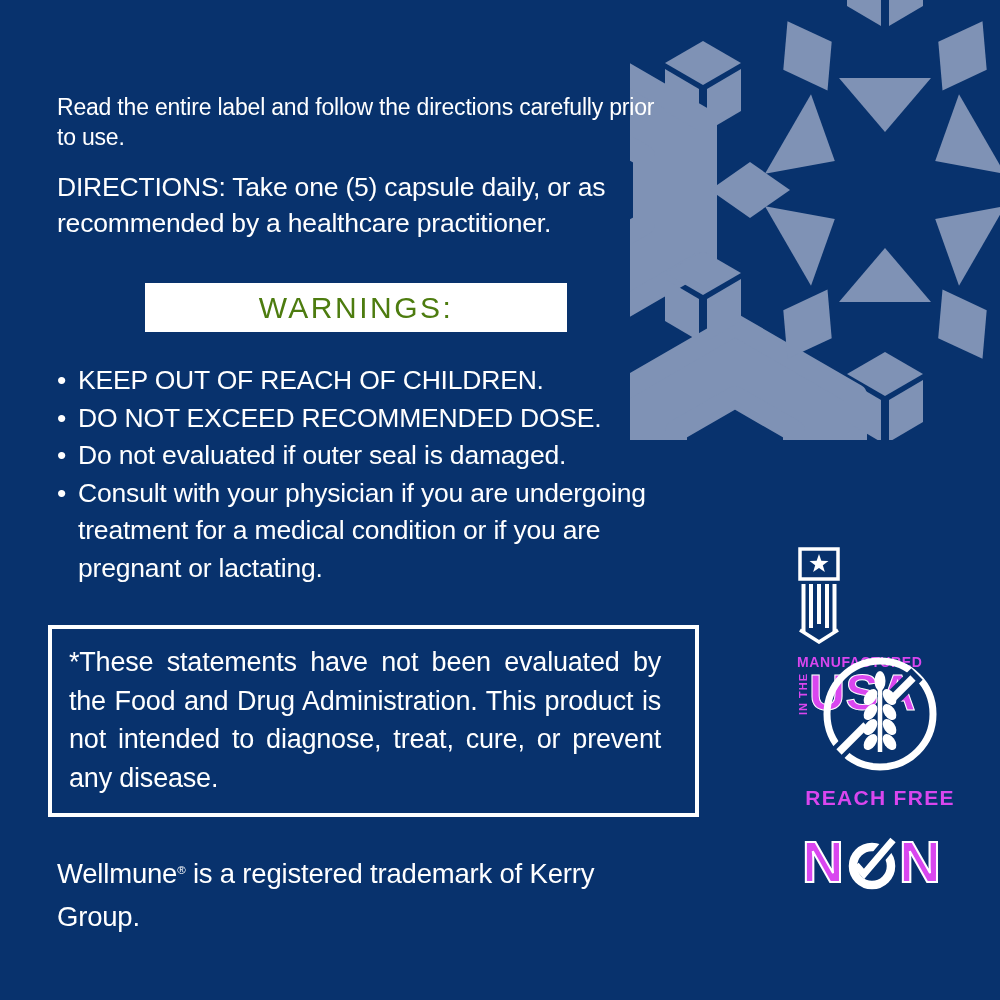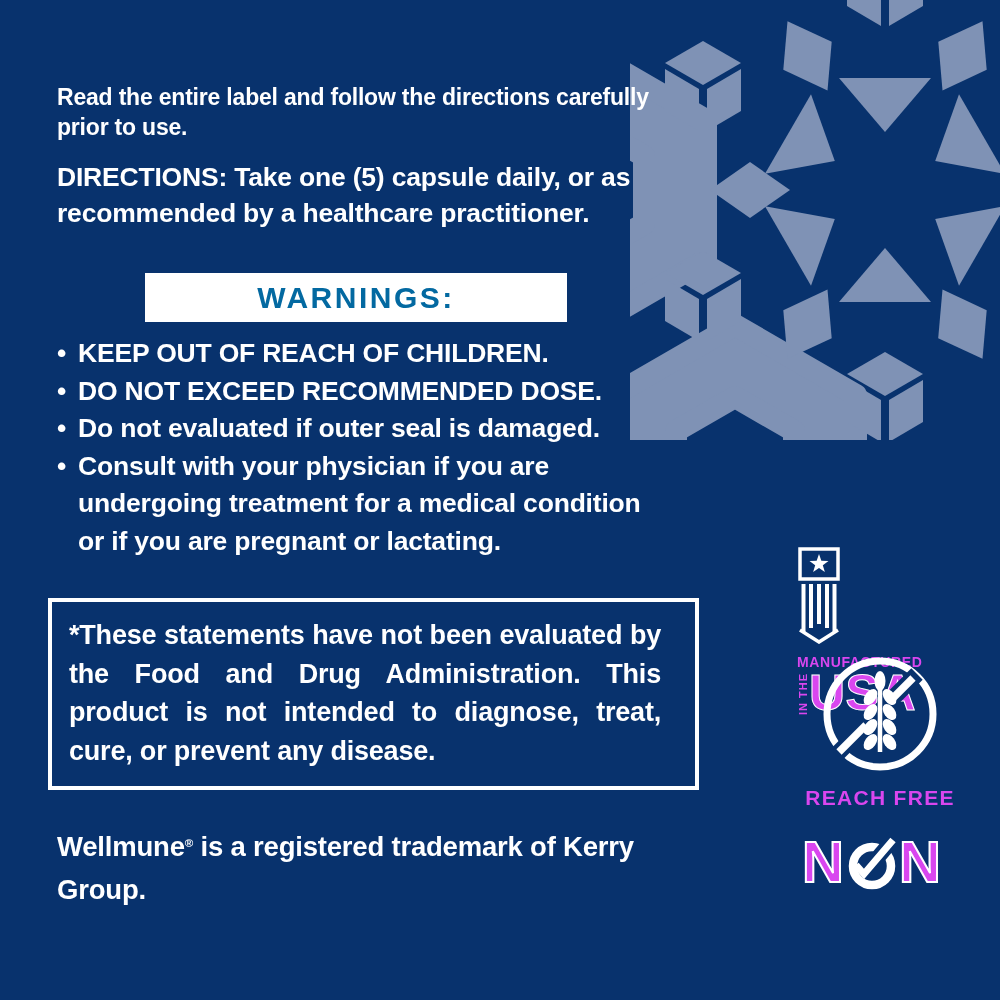--- a/index.html
+++ b/index.html
@@ -7,26 +7,26 @@
     width:1000px;height:1000px;
     background:#08326d;
     font-family:"Liberation Sans", sans-serif;
     color:#ffffff;
     position:relative;
     overflow:hidden;
   }
   
   .pattern{position:absolute;top:0;right:0;z-index:0;}
   
-  .content{position:absolute;left:57px;top:82px;width:645px;font-weight:bold;z-index:2;}
+  .content{position:absolute;left:57px;top:92px;width:645px;font-weight:normal;z-index:2;}
   .intro{font-size:23px;line-height:30px;width:600px;margin:0 0 17px 0;letter-spacing:-0.2px;}
   .directions{font-size:26.5px;line-height:36px;width:628px;margin:0 0 42px 0;letter-spacing:-0.2px;}
   .warnings-box{
-    background:#ffffff;color:#0369a1;
-    width:422px;height:49px;margin-left:88px;margin-bottom:13px;
+    background:#ffffff;color:#4d7c0f;
+    width:422px;height:49px;margin-left:88px;margin-bottom:30px;
     display:flex;align-items:center;justify-content:center;
     font-size:30px;letter-spacing:2.5px;
   }
   .bullets{list-style:none;margin:0 0 38px 0;padding:0;font-size:26.5px;line-height:37.5px;width:590px;letter-spacing:-0.2px;}
   .bullets li{display:flex;gap:12px;align-items:flex-start;}
   .bullets .dot{flex:0 0 auto;}
   .disclaimer-box{
     border:4px solid #ffffff;
     width:592px;margin-left:-9px;margin-bottom:38px;
     padding:14px 34px 16px 17px;

